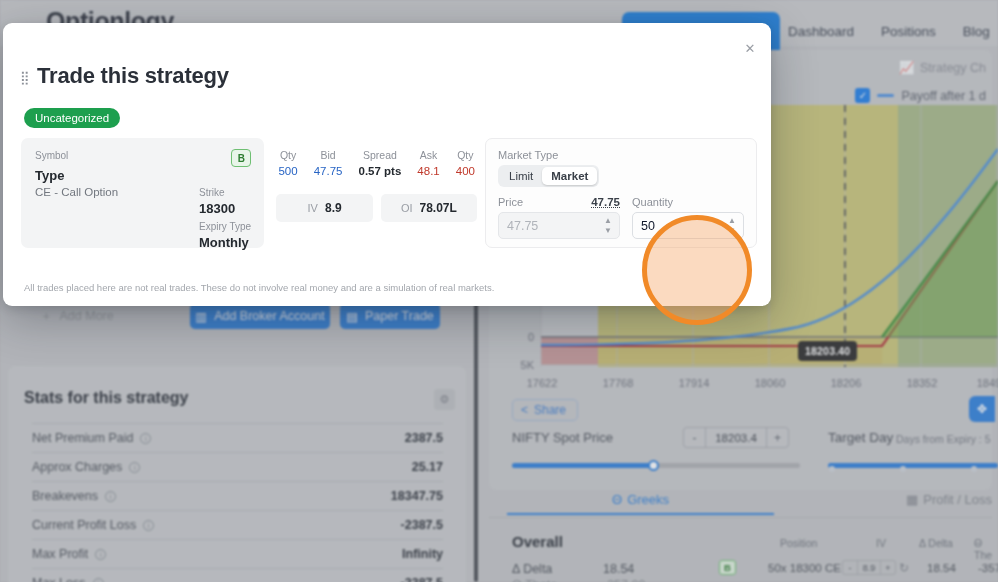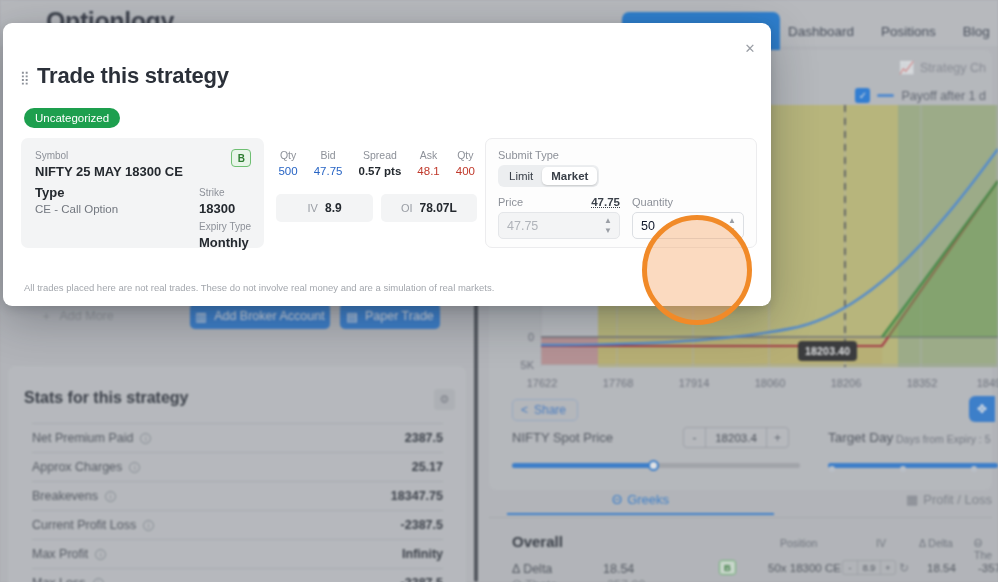--- a/index.html
+++ b/index.html
@@ -516,21 +516,20 @@
   <div class="m-drag">⣿</div>
   <div class="m-title">Trade this strategy</div>
   <div class="m-close">✕</div>
   <div class="chip-uncat">Uncategorized</div>
 
   <div class="panels">
 
     <div class="p-symbol">
       <div class="badge-green">B</div>
       <div class="f-label">Symbol</div>
-      <div class="f-strong">NIFTY 25 MAY 18300 CE</div>
       <div class="f-strong" style="margin-top:4px;">Type</div>
       <div class="f-value">CE - Call Option</div>
 
       <div class="sym-right">
         <div class="f-label">Strike</div>
         <div class="f-strong">18300</div>
         <div class="f-label" style="margin-top:3px;">Expiry Type</div>
         <div class="f-strong">Monthly</div>
       </div>
     </div>
@@ -564,21 +563,21 @@
           <span class="v">8.9</span>
         </div>
         <div class="q-box">
           <span class="k">OI</span>
           <span class="v">78.07L</span>
         </div>
       </div>
     </div>
 
     <div class="p-order">
-      <div class="ord-lab">Submit Type</div>
+      <div class="ord-lab">Market Type</div>
       <div class="seg">
         <span>Limit</span>
         <span class="on">Market</span>
       </div>
 
       <div class="ord-row">
         <div class="ord-f" style="width:122px;">
           <div style="display:flex;justify-content:space-between;align-items:baseline;">
             <span class="ord-lab">Price</span>
             <span class="ord-lnk">47.75</span>

